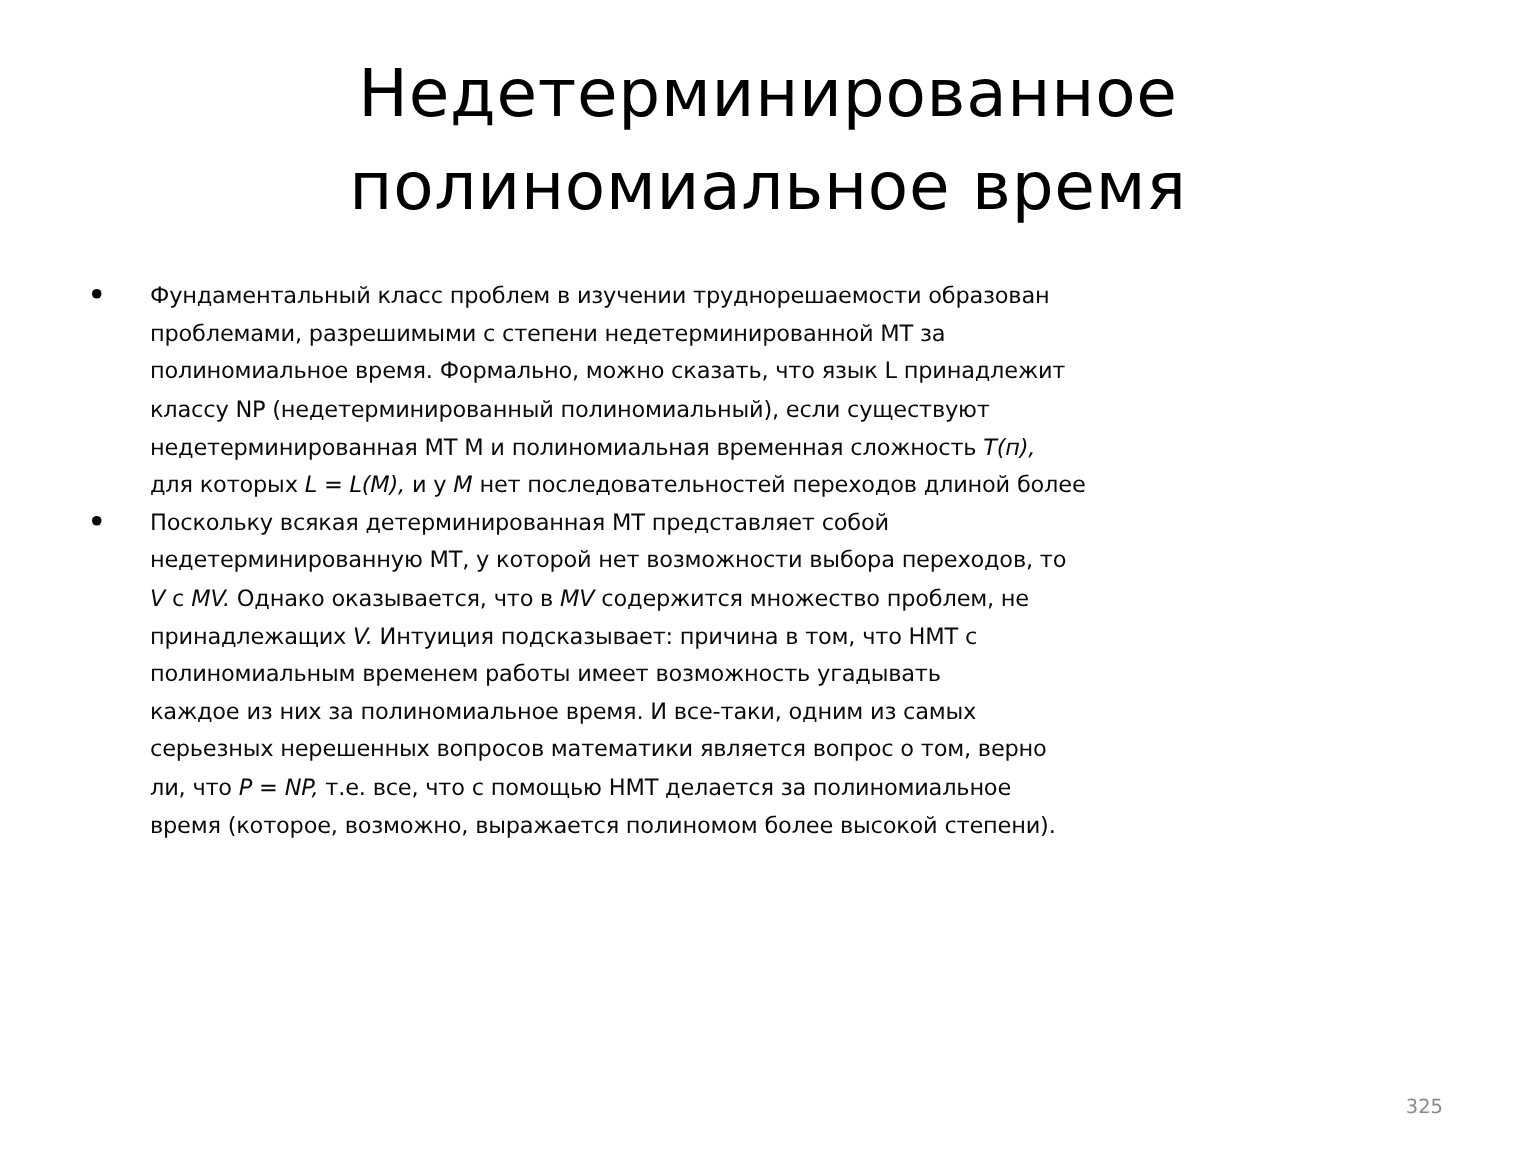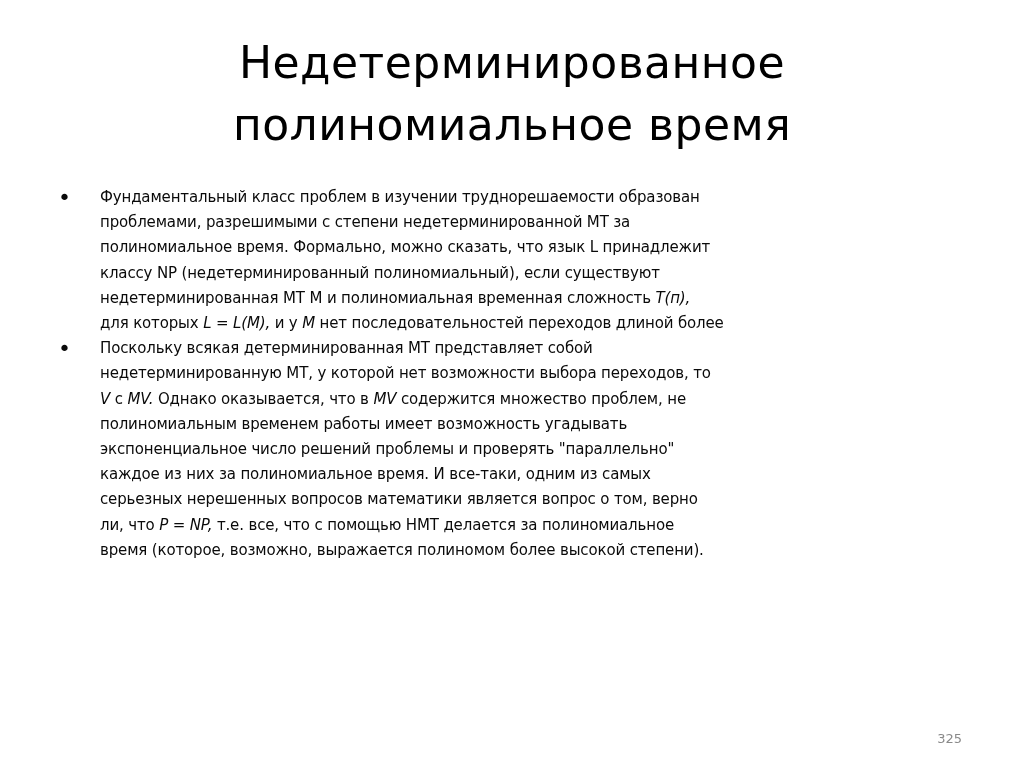--- a/index.html
+++ b/index.html
@@ -85,22 +85,22 @@
         <span class="line">полиномиальное время. Формально, можно сказать, что язык L принадлежит</span>
         <span class="line">классу NP (недетерминированный полиномиальный), если существуют</span>
         <span class="line">недетерминированная МТ М и полиномиальная временная сложность <i>Т(п),</i></span>
         <span class="line">для которых <i>L = L(M),</i> и у <i>М</i> нет последовательностей переходов длиной более</span>
       </div>
     <div class="bullet">
       <span class="bullet-dot">•</span>
     <span class="line">Поскольку всякая детерминированная МТ представляет собой</span>
         <span class="line">недетерминированную МТ, у которой нет возможности выбора переходов, то</span>
         <span class="line"><i>V</i> с <i>MV.</i> Однако оказывается, что в <i>MV</i> содержится множество проблем, не</span>
+        <span class="line">принадлежащих <i>V.</i> Интуиция подсказывает: причина в том, что НМТ с</span>
         <span class="line">полиномиальным временем работы имеет возможность угадывать</span>
-        <span class="line">экспоненциальное число решений проблемы и проверять "параллельно"</span>
         <span class="line">каждое из них за полиномиальное время. И все-таки, одним из самых</span>
         <span class="line">серьезных нерешенных вопросов математики является вопрос о том, верно</span>
         <span class="line">ли, что <i>Р = NP,</i> т.е. все, что с помощью НМТ делается за полиномиальное</span>
         <span class="line">время (которое, возможно, выражается полиномом более высокой степени).</span>
       </div>
   </div>
 
   <div class="slide-number">325</div>
 </div>
 

